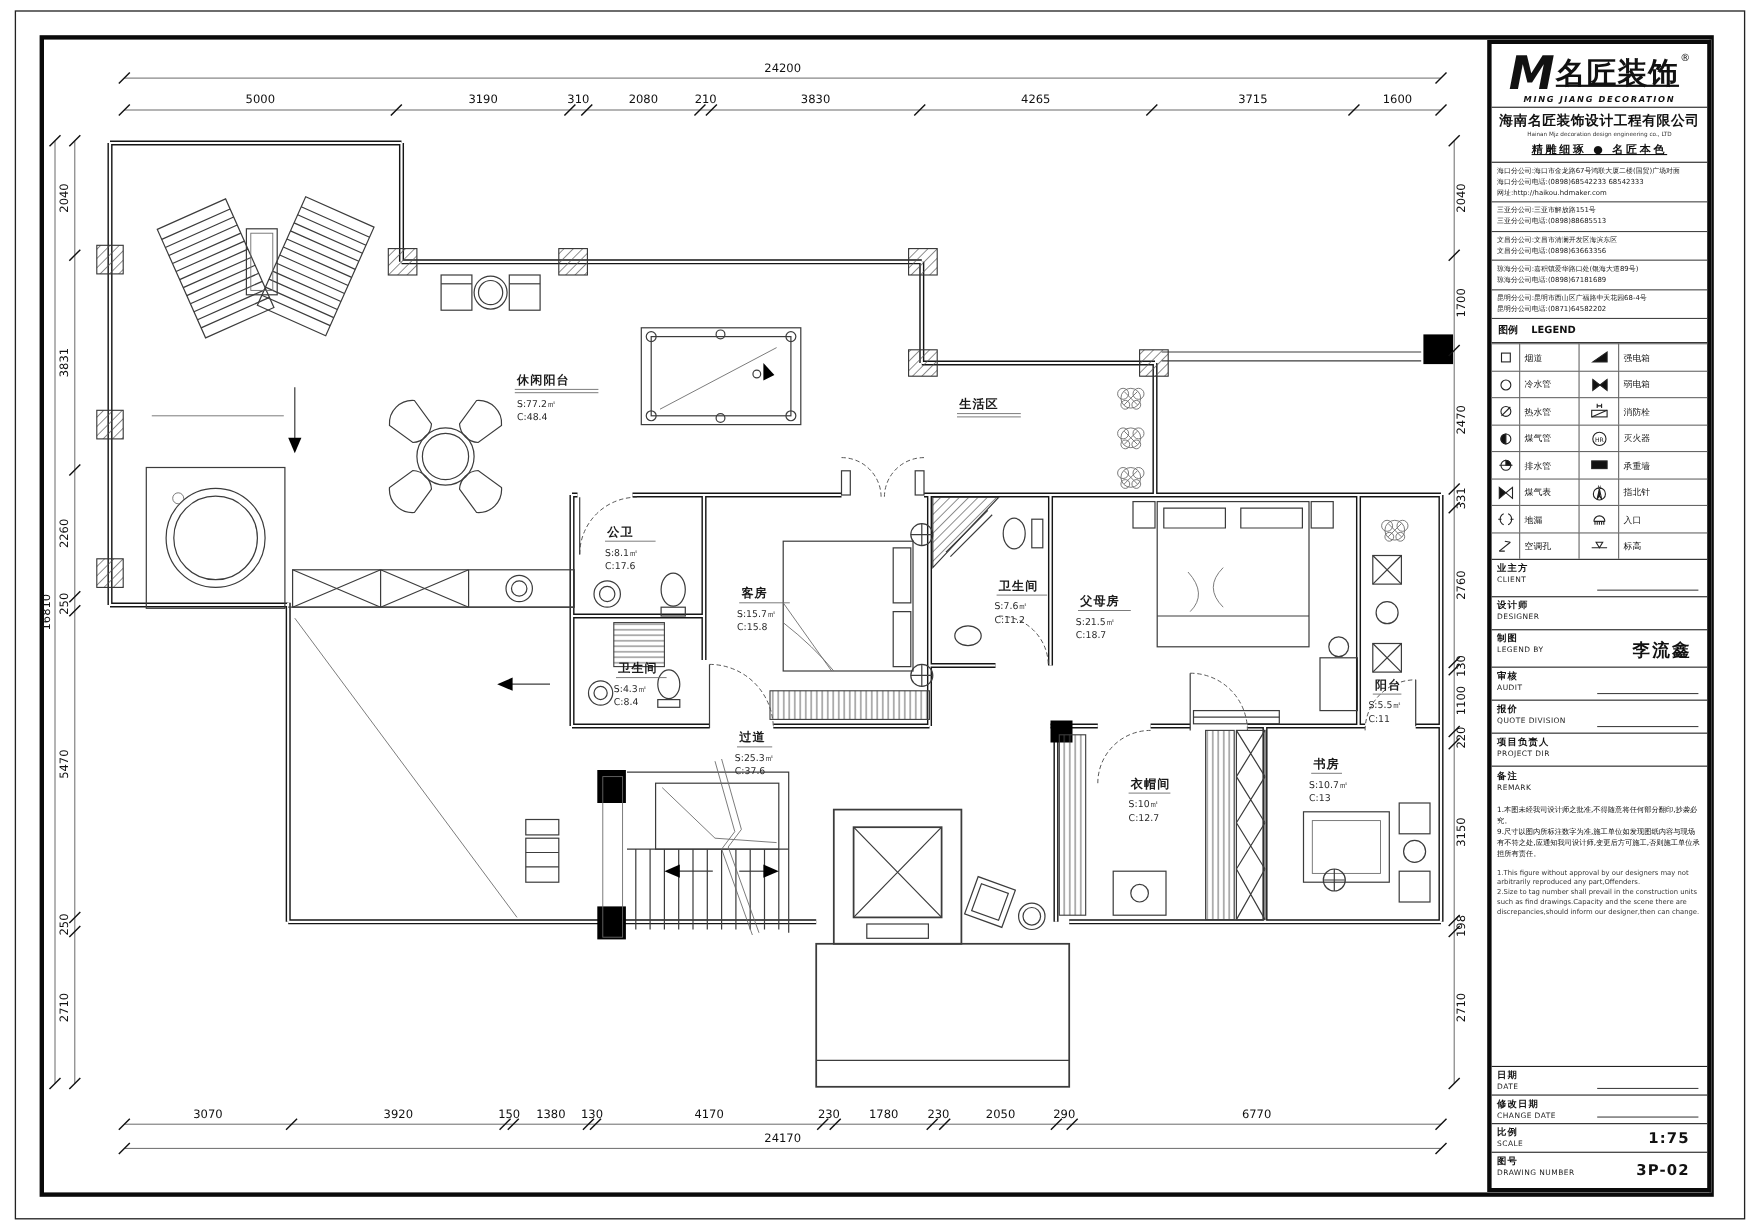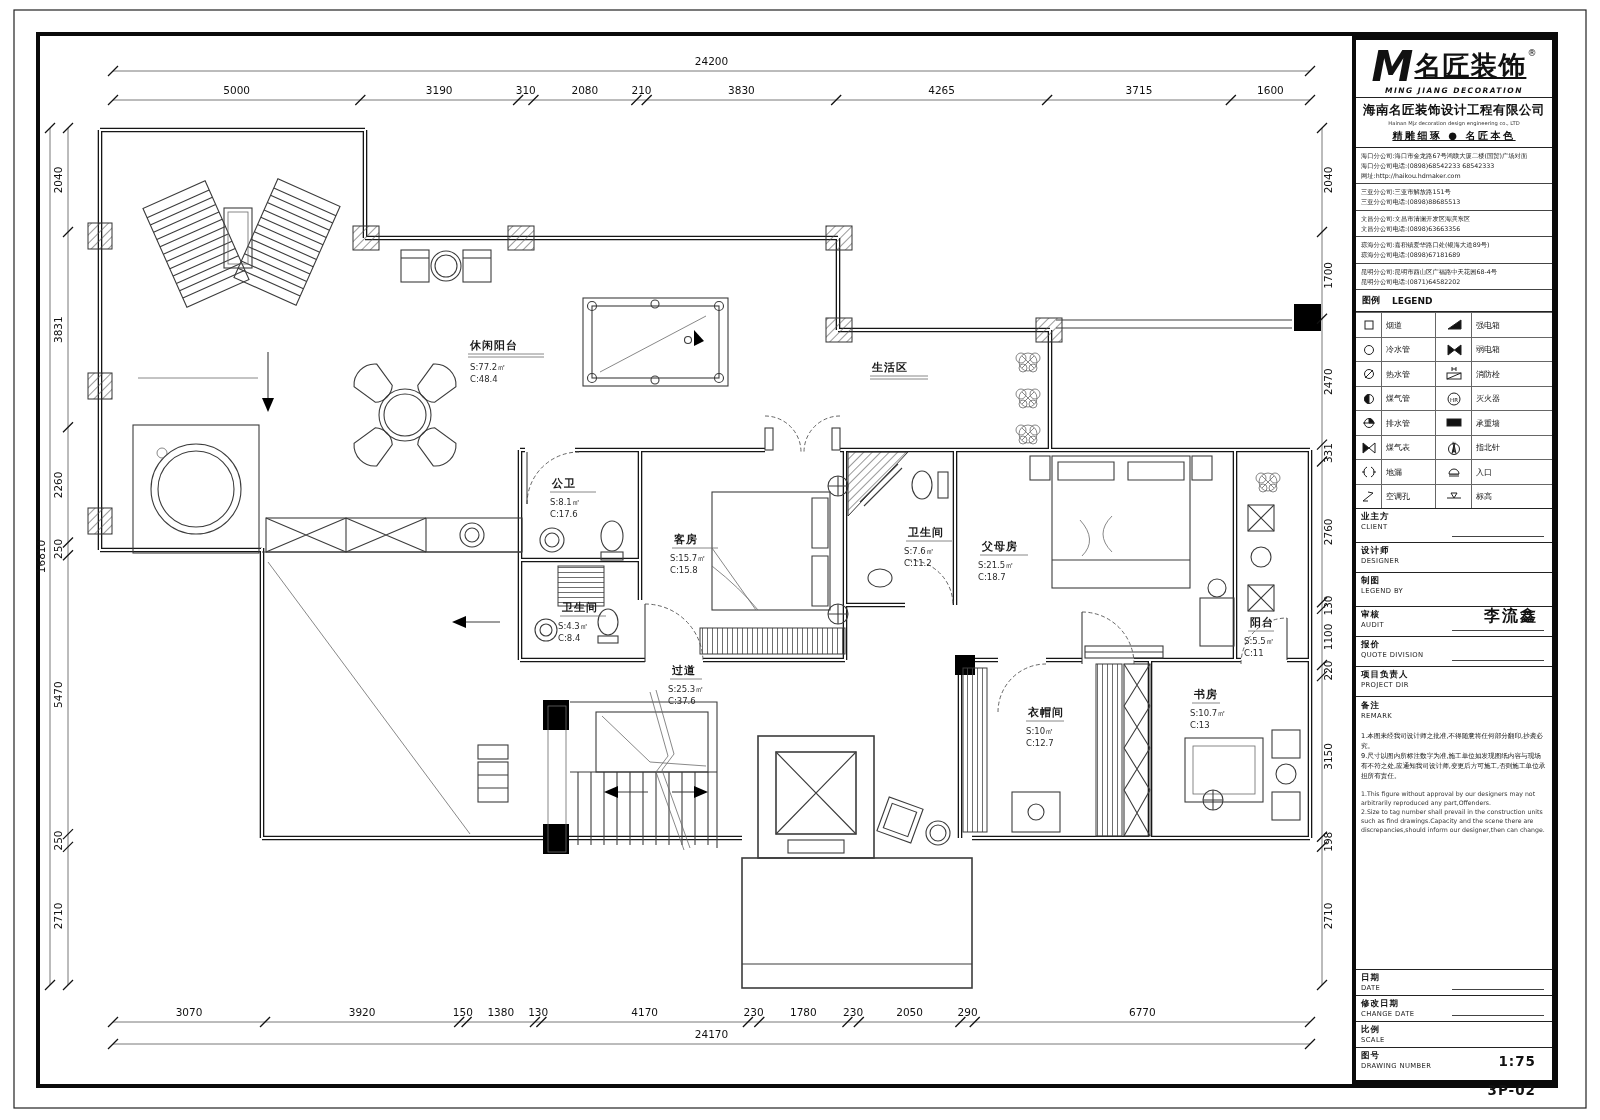--- a/index.html
+++ b/index.html
@@ -39,22 +39,22 @@
   .leg-h{display:flex;gap:12px;align-items:center;font-size:9px;font-weight:600;padding:4px 6px;}
   .leg{display:grid;grid-template-columns:26px 54px 36px 1fr;}
   .lc{border-top:0.8px solid #666;border-right:0.8px solid #666;height:24.5px;display:flex;
       align-items:center;justify-content:center;font-size:8px;box-sizing:border-box;}
   .lc.lbl{justify-content:flex-start;padding-left:4px;}
   .lc.last{border-right:none;}
   .fr{position:relative;padding:2px 5px;min-height:28px;}
   .fl-cn{font-size:8.5px;font-weight:600;letter-spacing:1px;}
   .fl-en{font-size:6.8px;letter-spacing:0.4px;color:#222;}
   .fv-center{font-size:15px;font-weight:600;text-align:center;letter-spacing:2px;margin:2px 0 3px;}
-  .fv-side{position:absolute;right:14px;top:8px;font-size:16px;font-weight:600;letter-spacing:2px;margin-top:25px;}
-  .fv-right{position:absolute;right:16px;top:50%;transform:translateY(-50%);font-size:13.5px;font-weight:600;letter-spacing:1px;margin-top:26px;}
+  .fv-side{position:absolute;right:14px;top:8px;font-size:16px;font-weight:600;letter-spacing:2px;}
+  .fv-right{position:absolute;right:16px;top:50%;transform:translateY(-50%);font-size:13.5px;font-weight:600;letter-spacing:1px;}
   .uline{position:absolute;right:8px;bottom:5px;width:92px;border-bottom:0.9px solid #444;}
   .remark{flex:1;padding:3px 5px;position:relative;}
   .rm-cn{font-size:6.6px;line-height:1.5;margin-top:12px;}
   .rm-en{font-size:6.2px;line-height:1.45;color:#333;margin-top:8px;}
 </style>
 </head>
 <body>
 
 <div id="sheet">
 

